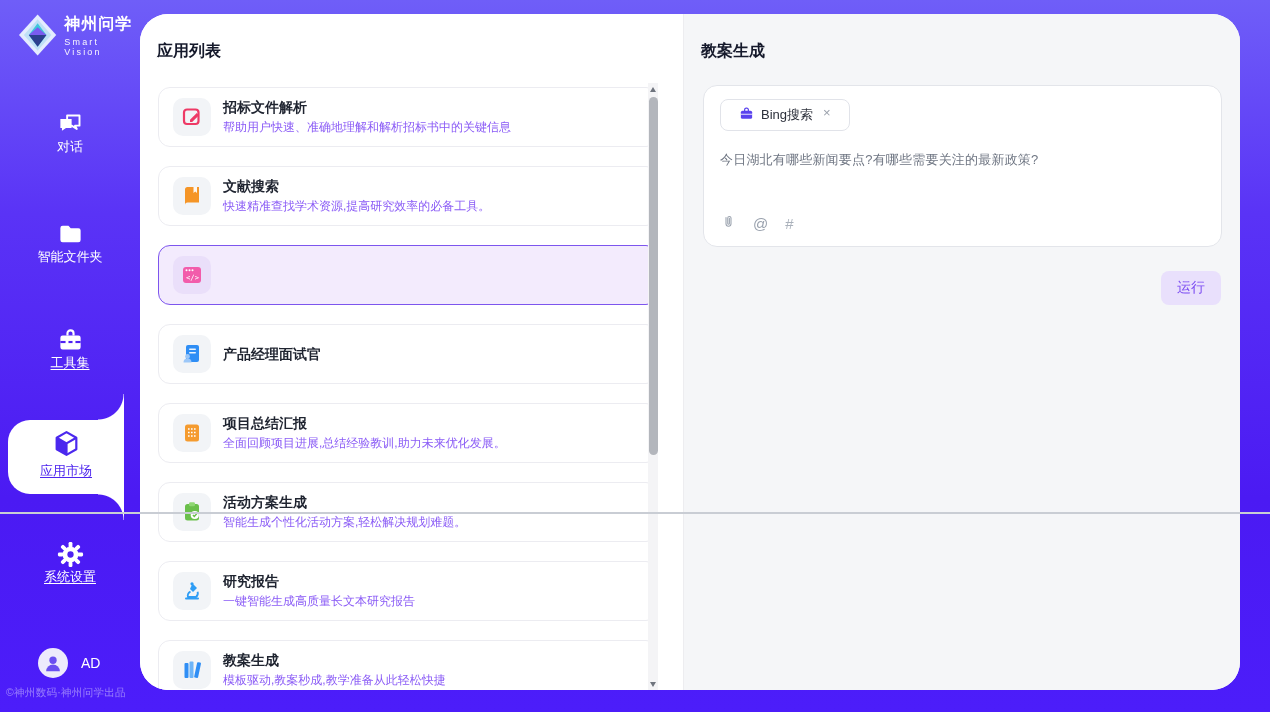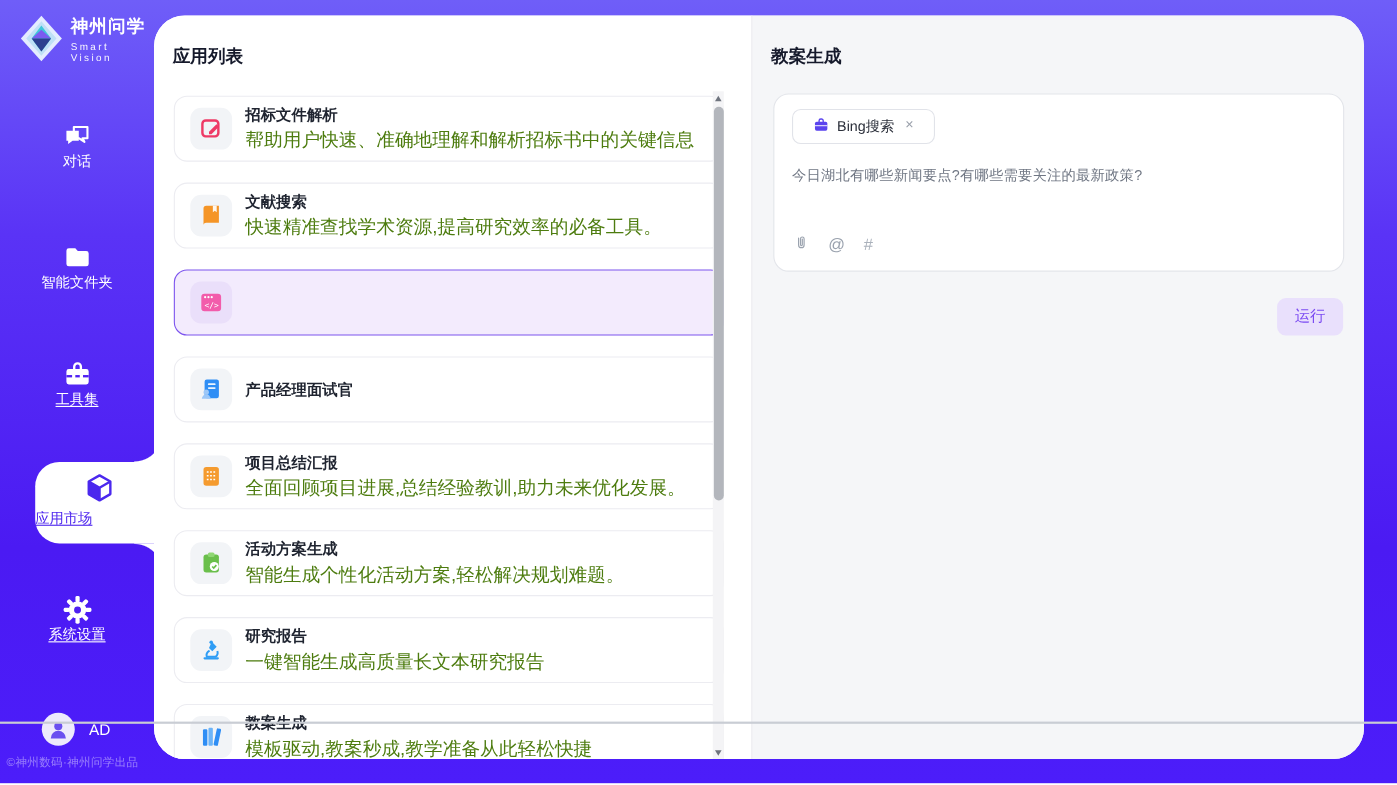--- a/index.html
+++ b/index.html
@@ -1,33 +1,33 @@
 <!DOCTYPE html>
 <html><head>
 <meta charset="utf-8">
 <style>
   * { margin:0; padding:0; box-sizing:border-box; }
   html,body { width:1270px; height:714px; overflow:hidden; font-family:"Liberation Sans", sans-serif; }
-  .stage { position:relative; width:1270px; height:658px; background:#c9cdd4; }
+  .stage { position:relative; width:1270px; height:514px; background:#c9cdd4; }
   .frame { position:absolute; left:0; top:0; width:1270px; height:712px;
            background:linear-gradient(180deg,#6f5ef8 0%, #5a33f6 30%, #4b1af3 70%, #4c1dfa 100%); }
 
   
   .sidebar { position:absolute; left:0; top:0; width:140px; height:712px; }
   .logo { position:absolute; left:18px; top:13px; display:flex; align-items:center; gap:7px; }
   .logo-name { color:#fff; font-size:16px; font-weight:bold; letter-spacing:1px; }
   .logo-sub { color:rgba(255,255,255,.95); font-size:9px; letter-spacing:2.2px; margin-top:2px; }
   .nav-item { position:absolute; left:0; width:140px; text-align:center; cursor:pointer; }
   .nav-item svg { display:block; margin:0 auto; }
   .nav-label { font-size:13px; color:#fff; }
   .u { text-decoration:underline; text-underline-offset:2px; }
   .n-chat { top:111px; } .n-folder { top:221px; } .n-toolbox { top:327px; } .n-gear { top:541px; }
 
-  .nav-active { position:absolute; left:32px; top:420px; width:116px; height:74px;
-                background:#fff; border-radius:22px 0 0 22px; cursor:pointer;
+  .nav-active { position:absolute; left:8px; top:420px; width:116px; height:74px;
+                background:#fff; border-radius:22px 0 0 22px; text-align:center; cursor:pointer;
                 padding-top:8px; }
   .nav-active::before { content:''; position:absolute; right:0; top:-26px; width:26px; height:26px;
                 background:radial-gradient(circle 26px at 0 0, transparent 25px, #fff 26px); }
   .nav-active::after { content:''; position:absolute; right:0; bottom:-26px; width:26px; height:26px;
                 background:radial-gradient(circle 26px at 0 100%, transparent 25px, #fff 26px); }
   .nav-active .nav-label { color:#4e26ee; margin-top:3px; }
   .nav-active svg { display:block; margin:0 auto; }
 
   .user { position:absolute; left:38px; top:648px; display:flex; align-items:center; gap:13px; cursor:pointer; }
   .avatar { width:30px; height:30px; border-radius:50%; background:#edeafc; display:flex; align-items:center; justify-content:center; overflow:hidden; }
@@ -41,21 +41,21 @@
 
   .list-col { position:relative; width:543px; background:#fff; }
   .cards { margin:25px 25px 0 18px; }
   .card { display:flex; align-items:center; gap:12px; height:60px; padding:10px 14px;
           border:1px solid #ececf1; border-radius:12px; margin-bottom:19px; background:#fff; cursor:pointer; }
   .card.selected { background:#f3ebfd; border:1.5px solid #7d55ee; }
   .icon-box { flex:0 0 38px; width:38px; height:38px; border-radius:10px; background:#f2f4f7;
               display:flex; align-items:center; justify-content:center; }
   .card.selected .icon-box { background:#eadffa; }
   .card-title { font-size:14px; font-weight:bold; color:#1f2430; line-height:1.35; }
-  .card-desc { font-size:17px; color:#4d7c0f; margin-top:3px; }
+  .card-desc { font-size:12px; color:#8b5cf6; margin-top:3px; }
 
   .scrollbar { position:absolute; right:25px; top:69px; width:10px; height:607px; background:#f4f4f6; }
   .sb-arrow { position:absolute; left:0; width:10px; height:12px; display:flex; align-items:center; justify-content:center; cursor:pointer; }
   .sb-arrow.up { top:0; } .sb-arrow.down { bottom:0; }
   .tri-up { width:0; height:0; border-left:3.5px solid transparent; border-right:3.5px solid transparent; border-bottom:5px solid #6f747e; }
   .tri-down { width:0; height:0; border-left:3.5px solid transparent; border-right:3.5px solid transparent; border-top:5px solid #6f747e; }
   .sb-thumb { position:absolute; left:0.5px; top:14px; width:9px; height:358px; background:#b3b6bc; border-radius:5px; cursor:grab; }
 
   .detail-col { position:relative; flex:1; background:#f5f6f8; border-left:1px solid #ededf0; }
   .input-card { position:relative; margin:23px 18px 0 19px; height:162px; background:#fff;

